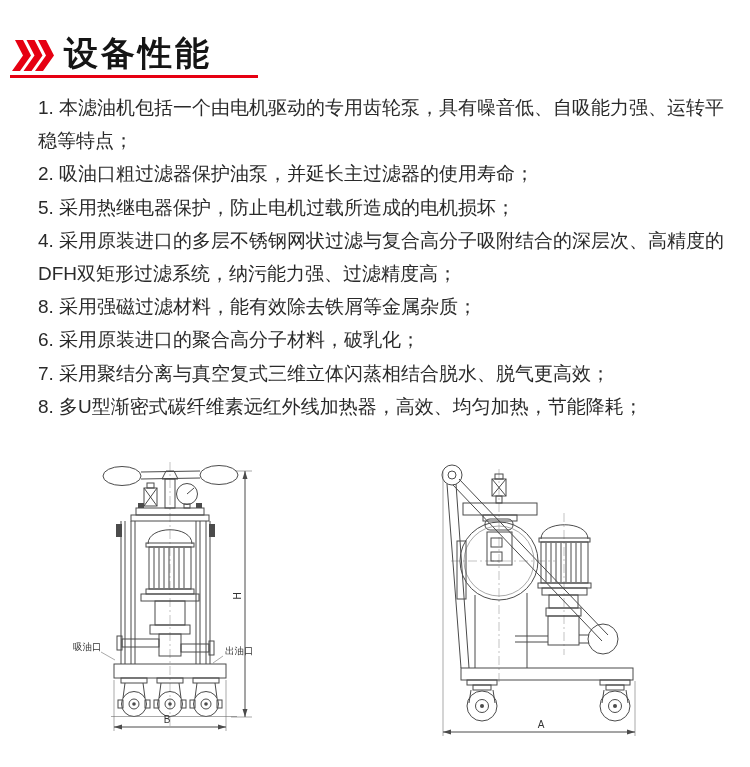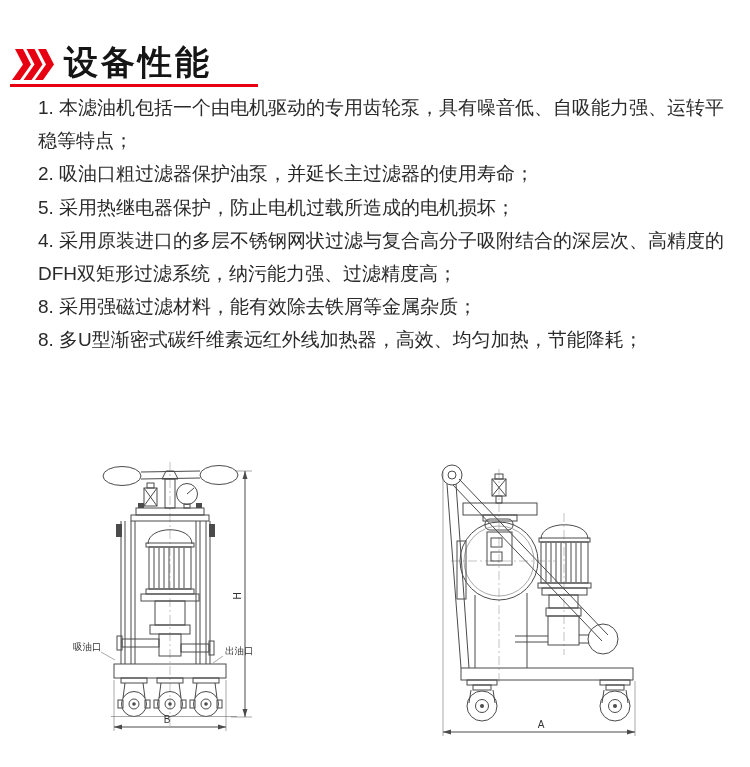--- a/index.html
+++ b/index.html
@@ -2,21 +2,21 @@
 <html style="--accent: #e60012;"><head>
 <meta charset="utf-8">
 <style>
   html,body{margin:0;padding:0;background:#fff;}
   .page{
     position:relative;width:750px;height:767px;background:#fff;
     font-family:"Liberation Sans","DejaVu Sans",sans-serif;
     overflow:hidden;color:#262626;
   }
   
-  .hdr{position:absolute;left:0;top:12px;width:100%;height:80px;}
+  .hdr{position:absolute;left:0;top:3px;width:100%;height:80px;}
   .chev{position:absolute;left:12px;top:37px;}
   .title{
     position:absolute;left:64px;top:28px;margin:0;
     font-size:34px;font-weight:600;letter-spacing:3px;color:#151515;
   }
   .rule{position:absolute;left:10px;top:72px;width:248px;height:3px;background:var(--accent,#e60012);}
   
   .features{
     position:absolute;left:38px;top:91px;width:694px;
     font-size:19px;line-height:33.2px;color:#2a2a2a;
@@ -48,20 +48,22 @@
     <h1 class="title">设备性能</h1>
     <div class="rule"></div>
   </div>
 
   <section class="features">
     <p>1. 本滤油机包括一个由电机驱动的专用齿轮泵，具有噪音低、自吸能力强、运转平稳等特点；</p>
     <p>2. 吸油口粗过滤器保护油泵，并延长主过滤器的使用寿命；</p>
     <p>5. 采用热继电器保护，防止电机过载所造成的电机损坏；</p>
     <p>4. 采用原装进口的多层不锈钢网状过滤与复合高分子吸附结合的深层次、高精度的DFH双矩形过滤系统，纳污能力强、过滤精度高；</p>
     <p>8. 采用强磁过滤材料，能有效除去铁屑等金属杂质；</p>
+    <p>6. 采用原装进口的聚合高分子材料，破乳化；</p>
+    <p>7. 采用聚结分离与真空复式三维立体闪蒸相结合脱水、脱气更高效；</p>
     <p>8. 多U型渐密式碳纤维素远红外线加热器，高效、均匀加热，节能降耗；</p>
   </section>
 
   <svg class="dwg front" width="250" height="305" viewBox="0 0 250 305">
     <line class="cl" x1="115" y1="4" x2="115" y2="268"></line>
 
     <g>
       <ellipse class="ln" cx="67" cy="18" rx="19" ry="9.5"></ellipse>
       <ellipse class="ln" cx="164" cy="17" rx="19" ry="9.5"></ellipse>
       <line class="ln" x1="86" y1="14" x2="145" y2="13"></line>

